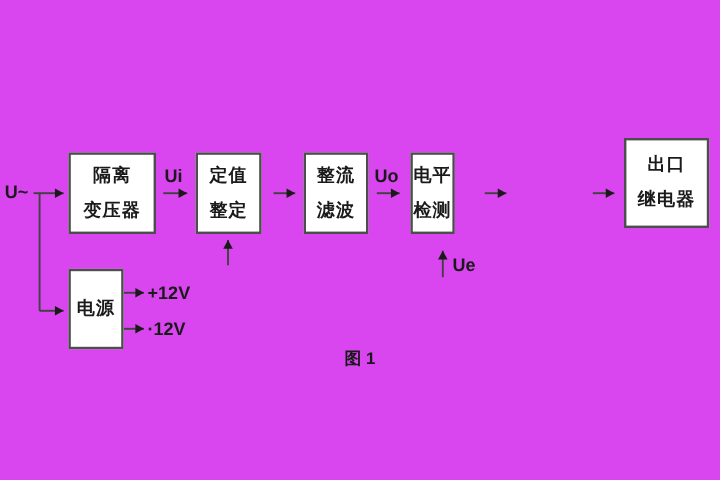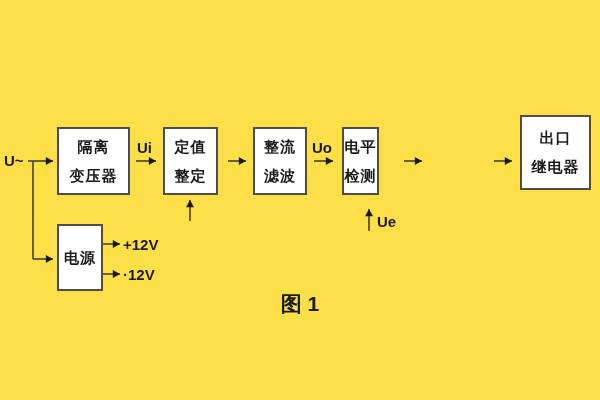--- a/index.html
+++ b/index.html
@@ -1,34 +1,34 @@
 <!DOCTYPE html>
 <html><head>
 <meta charset="utf-8">
 <style>
   html,body{margin:0;padding:0;background:#ffffff;}
   .canvas{
-    position:relative;width:600px;height:400px;background:#fde047;overflow:hidden;
+    position:relative;width:600px;height:400px;background:#d946ef;overflow:hidden;
     font-family:"Liberation Sans","DejaVu Sans",sans-serif;
     color:#1a1a1a;
   }
   .wires{position:absolute;left:0;top:0;}
   .block{
     position:absolute;box-sizing:border-box;border:2px solid #4d4d4d;background:#ffffff;
     display:flex;flex-direction:column;align-items:center;justify-content:center;
     row-gap:13px;font-size:15px;font-weight:600;line-height:16px;color:#1a1a1a;
     letter-spacing:1px;
   }
   .lbl{
     position:absolute;font-size:15px;font-weight:600;color:#1a1a1a;line-height:15px;
     white-space:nowrap;
   }
   .caption{
     position:absolute;left:252px;top:290px;width:96px;text-align:center;
-    font-size:21px;font-weight:600;color:#1a1a1a;
+    font-size:14px;font-weight:600;color:#1a1a1a;
   }
 </style>
 </head>
 <body>
 
 <div class="canvas">
 
   <svg class="wires" width="600" height="400" viewBox="0 0 600 400">
     <defs>
       <marker id="ah" viewBox="0 0 10 10" refX="9" refY="5" markerWidth="9" markerHeight="8" markerUnits="userSpaceOnUse" orient="auto">

